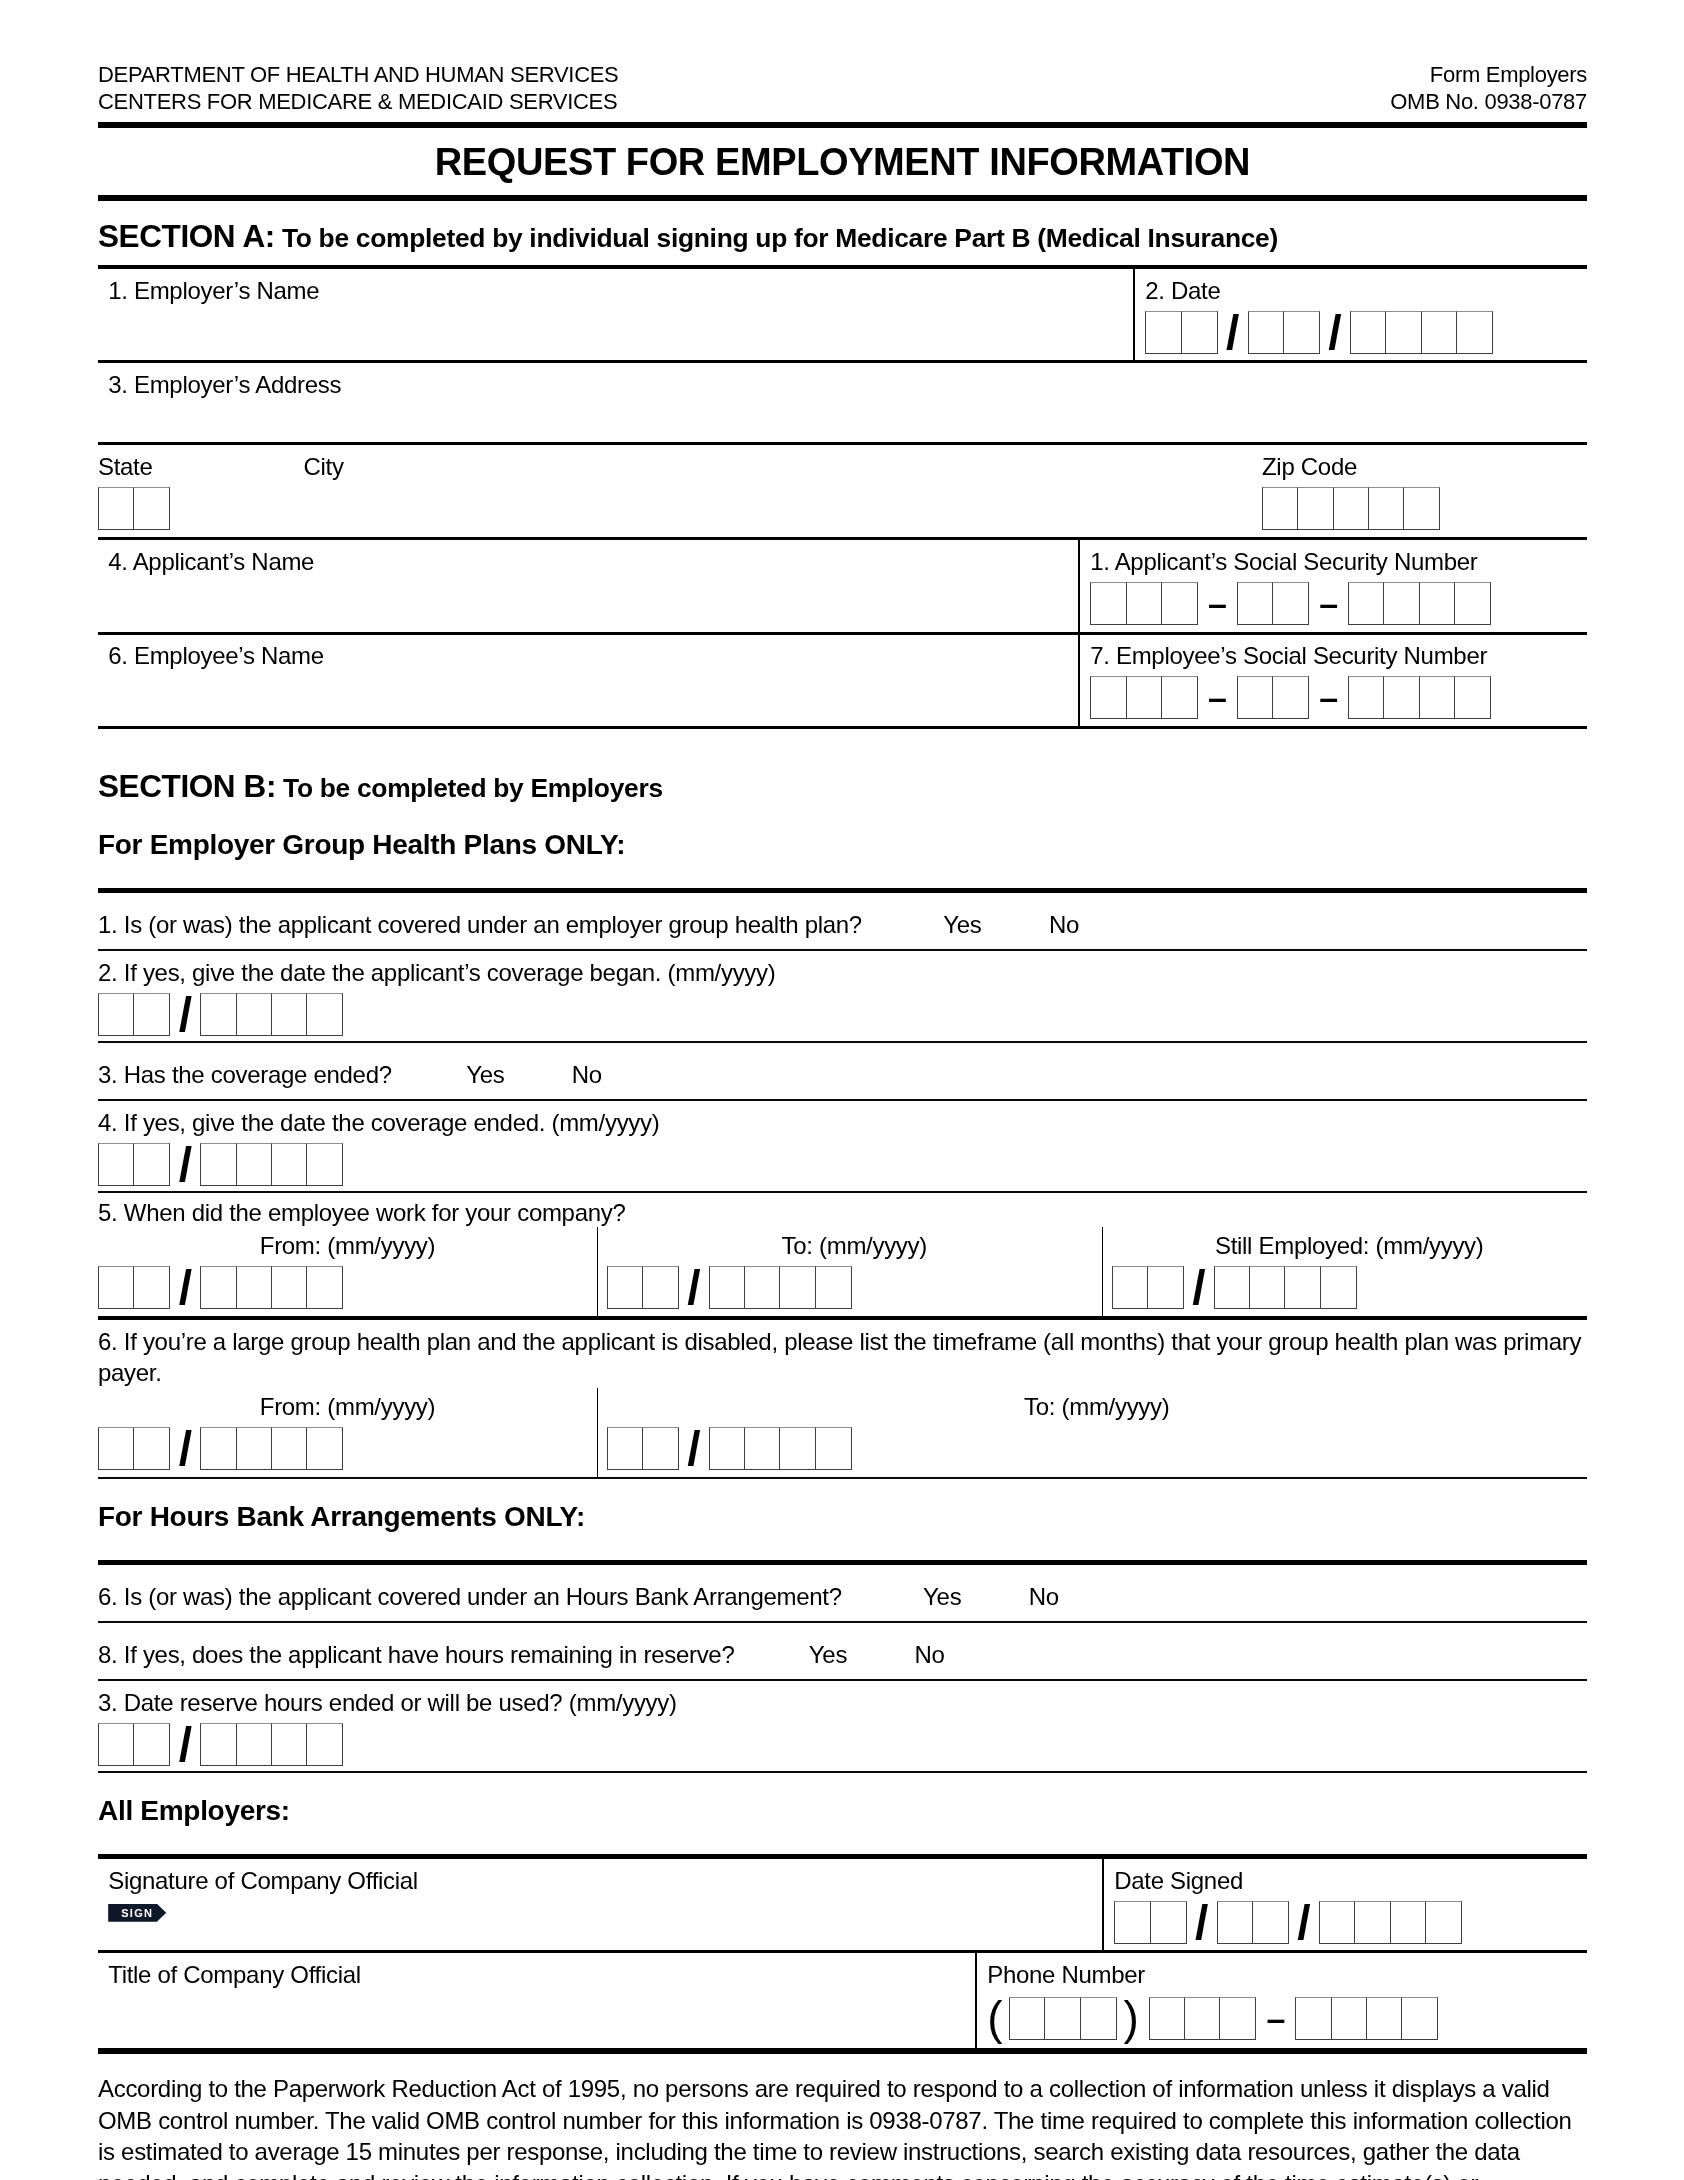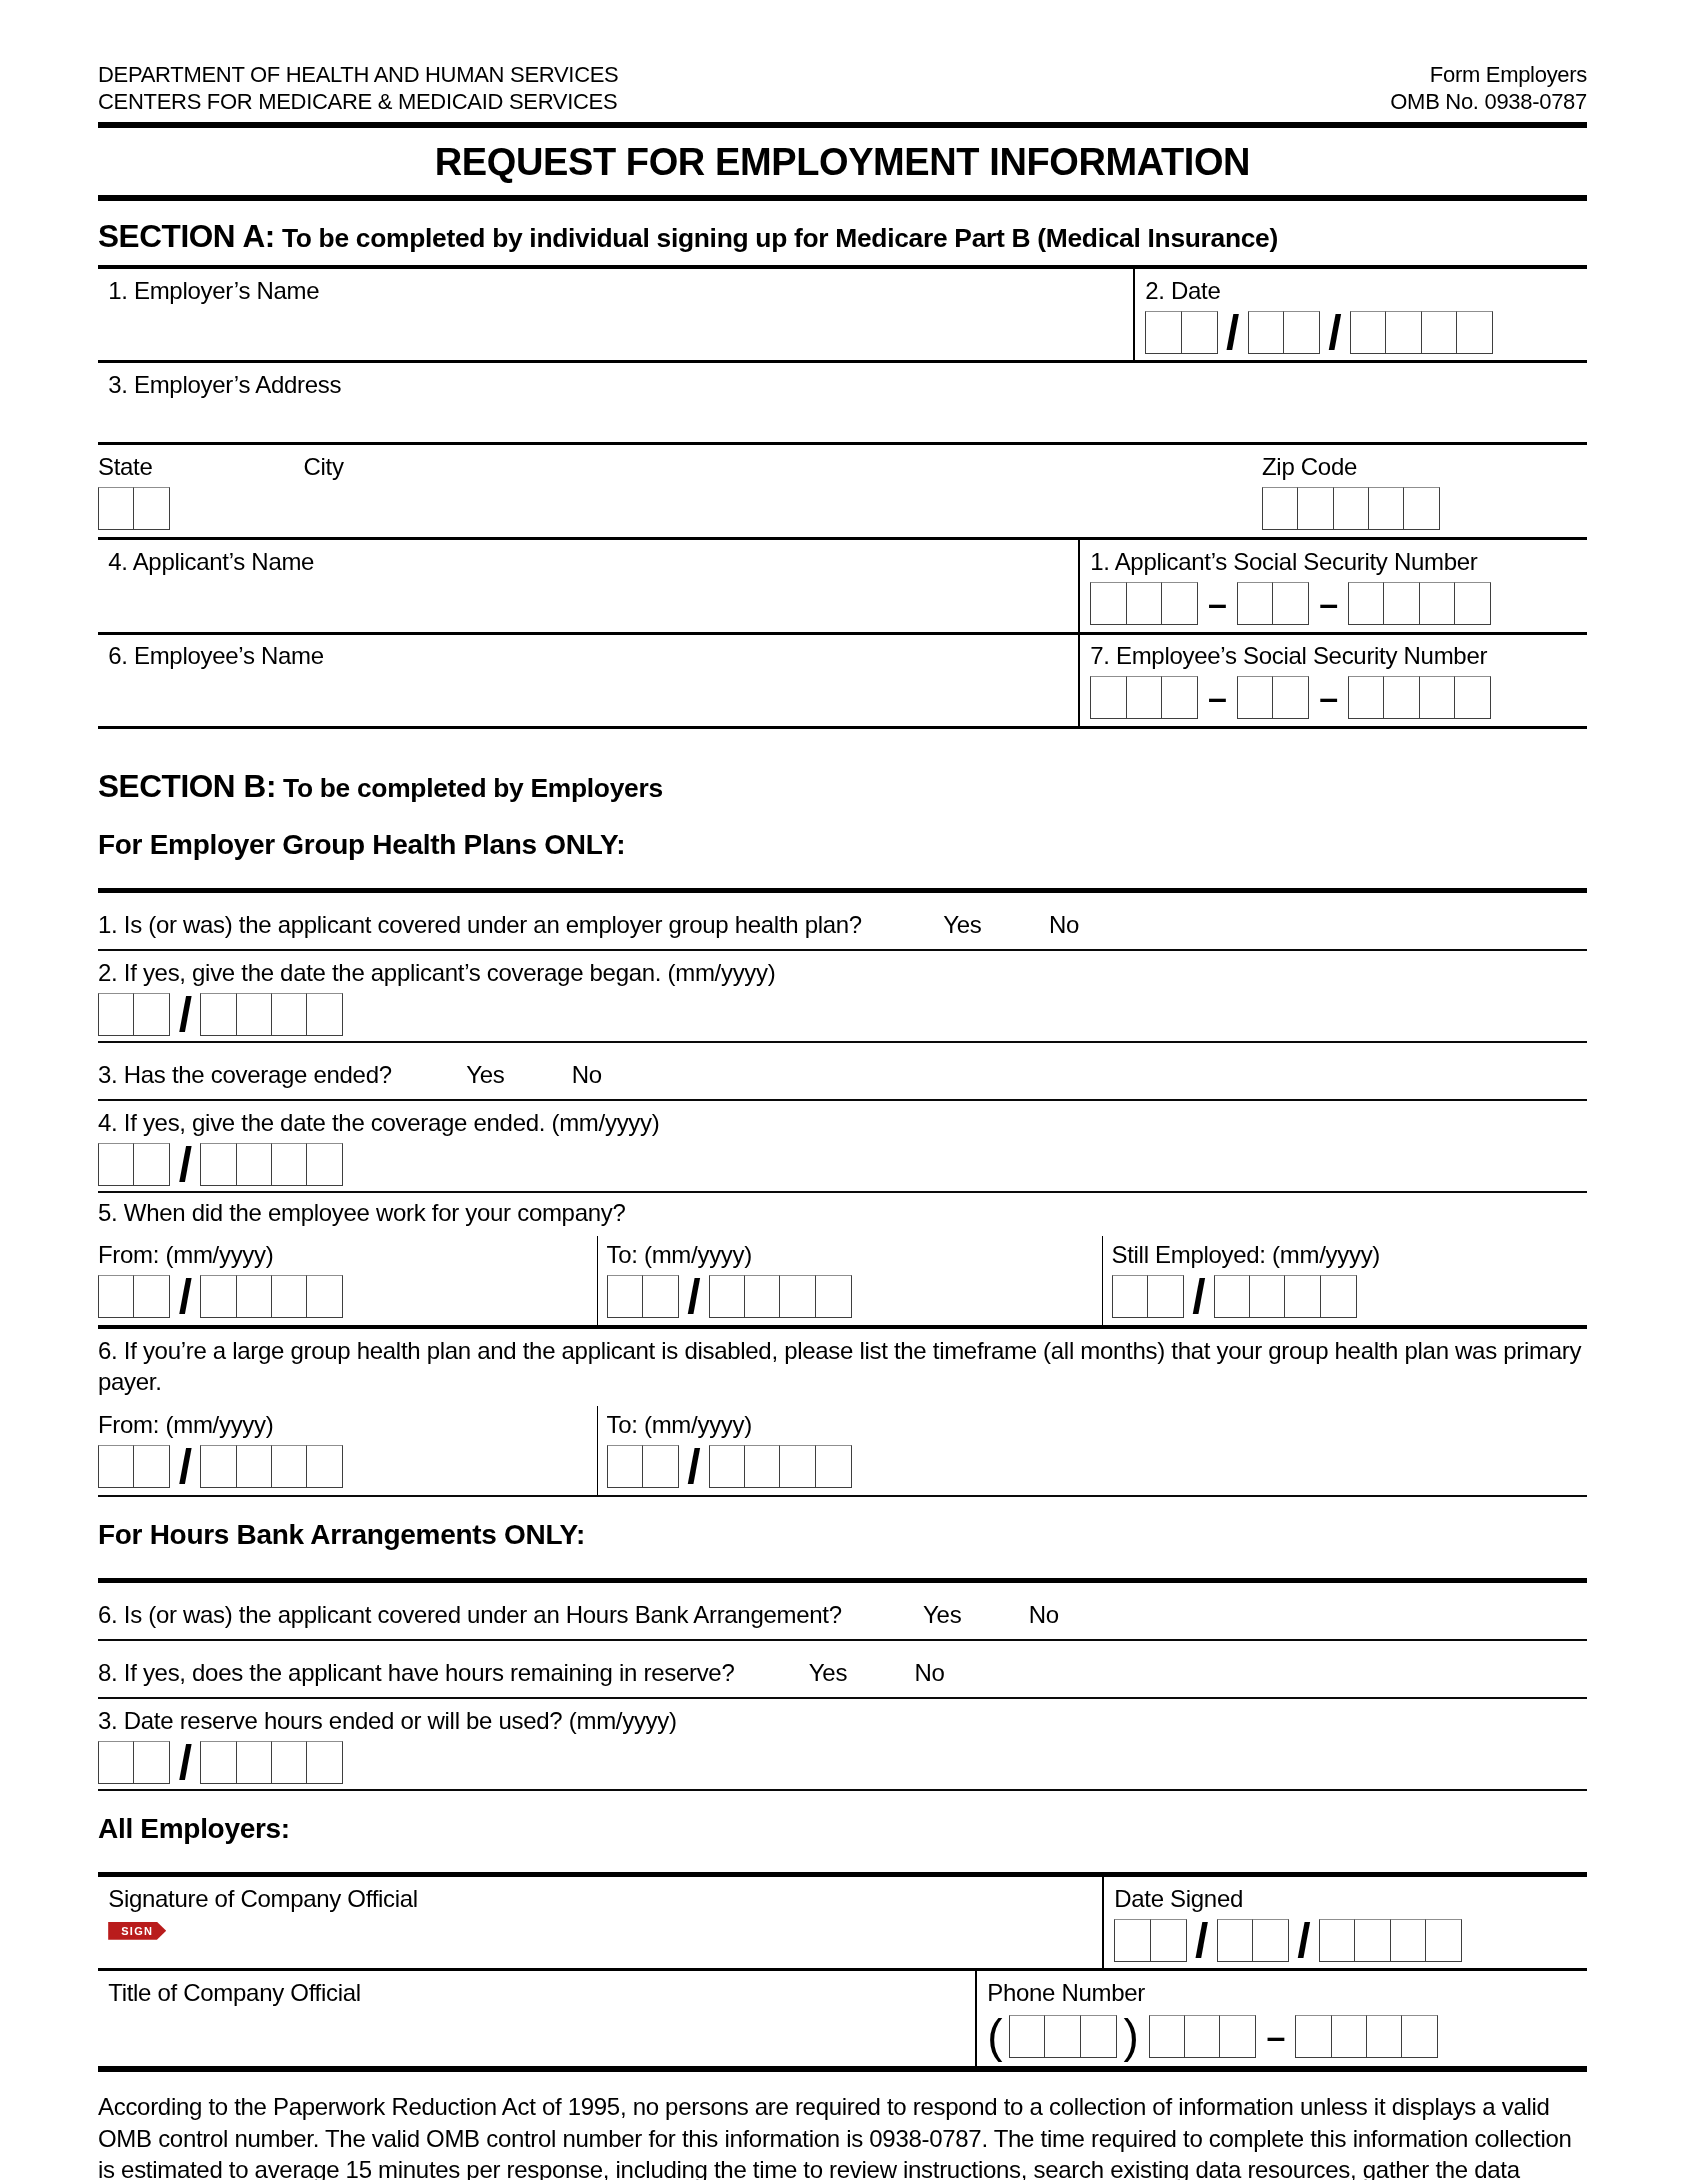--- a/index.html
+++ b/index.html
@@ -48,36 +48,36 @@
   .dash{font-size:34px;font-weight:700;line-height:39px;margin:0 10.2px;}
   .paren{font-size:46px;font-weight:400;line-height:46px;}
   .paren.l{margin-right:6.8px;}
   .paren.r{margin-left:6.8px;margin-right:10.2px;}
   
   .q{border-bottom:2.6px solid #0a0a0a;padding:17px 0 10.2px;font-size:24px;line-height:29px;}
   .qb{border-bottom:2.6px solid #0a0a0a;padding:6.8px 0 5.1px;font-size:24px;line-height:29px;}
   .yn{display:inline-block;}
   .yn.yes{margin-left:75px;}
   .yn.no{margin-left:61px;}
-  .qcols{display:flex;margin-top:9px;align-items:stretch;}
+  .qcols{display:flex;margin-top:0;align-items:stretch;text-align:center;}
   .qcol{box-sizing:border-box;padding:3.4px 0 6.8px 0;}
   .qcol + .qcol{border-left:1.7px solid #000;padding-left:8.5px;}
   .q5{border-bottom:4.3px solid #000;padding:5.1px 0 0;font-size:24px;line-height:29px;}
   .q6{border-bottom:2.6px solid #0a0a0a;padding:6.8px 0 0;font-size:24px;line-height:31px;}
   .c1{width:499px;}
   .c2{width:505px;}
   .c3{flex:1;}
   .c2w{flex:1;}
   
   .tbl-e{border-top:none;border-bottom:6px solid #000;}
   .r-sig{min-height:85px;}
   .r-title{min-height:83px;}
   .sign-tag{
     display:inline-block;margin-top:9px;width:58px;height:18px;
-    background:#b91c1c;color:#fff;font-size:11px;font-weight:700;
+    background:#0f172a;color:#fff;font-size:11px;font-weight:700;
     text-align:center;line-height:18px;letter-spacing:1.3px;
     clip-path:polygon(0 0,84% 0,100% 50%,84% 100%,0 100%);
   }
   
   .pra{margin-top:19px;font-size:24px;line-height:31.5px;text-align:left;}
 </style>
 </head>
 <body>
 
 <div class="page">

